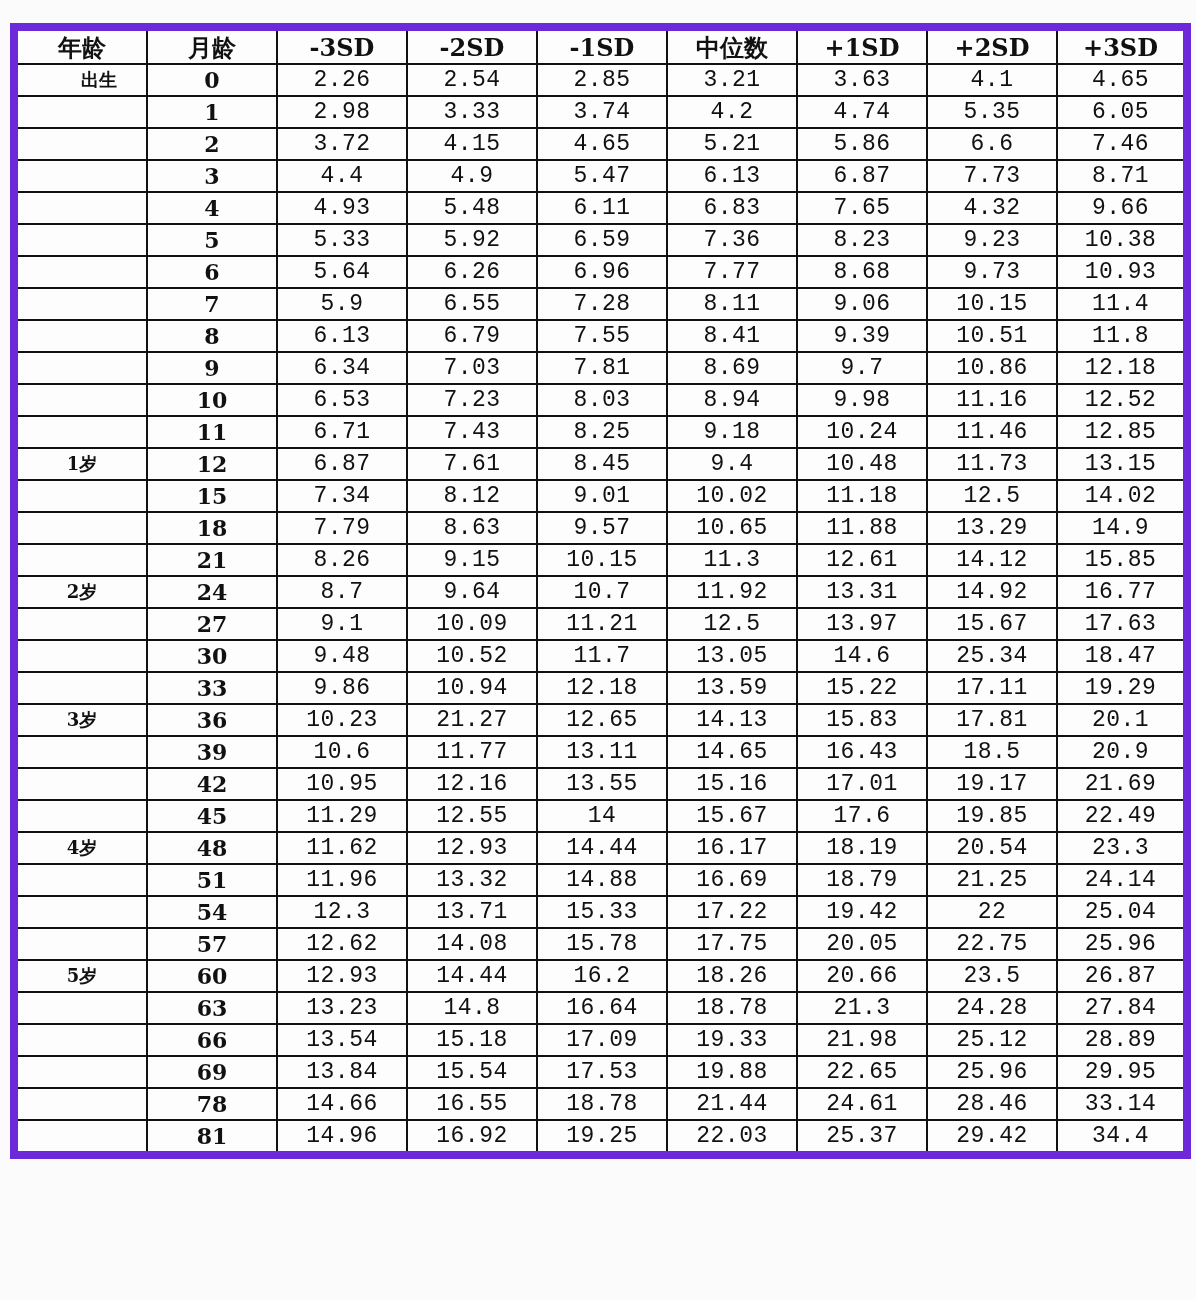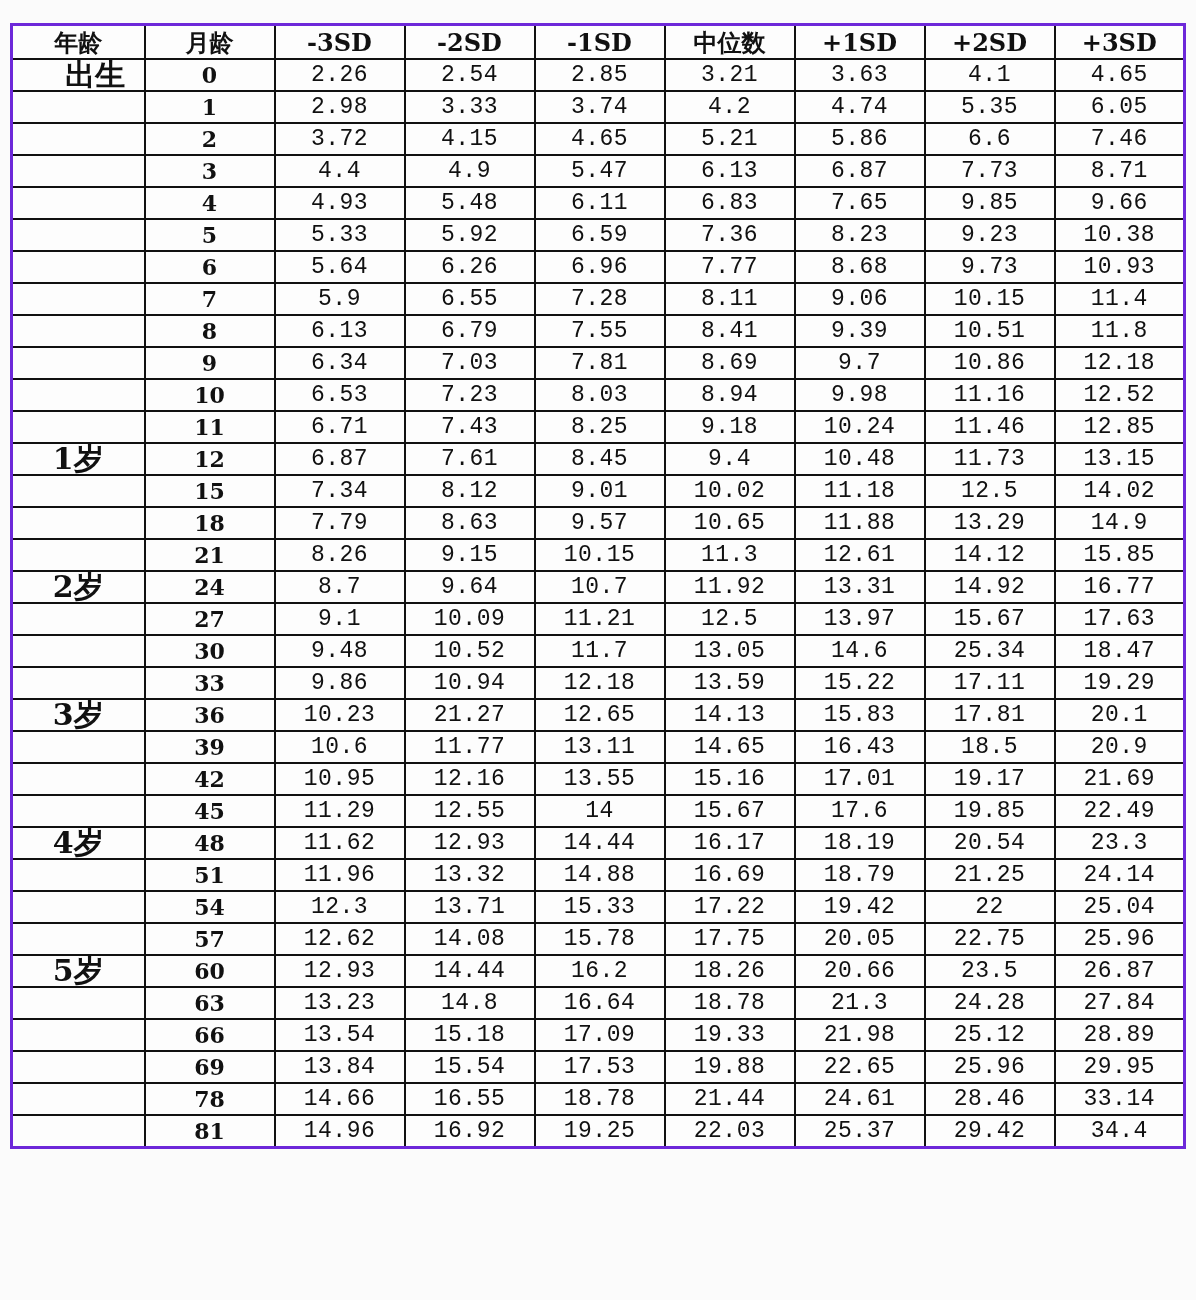--- a/index.html
+++ b/index.html
@@ -16,21 +16,21 @@
     .table-wrap {
       position: absolute;
       left: 10px;
       top: 23px;
       width: 1174px;
     }
     table.growth {
       border-collapse: collapse;
       width: 1174px;
       table-layout: fixed;
-      border: 3px solid #6d28d9;
+      border: 8px solid #6d28d9;
       background: #fdfdfd;
     }
     table.growth col.c-year { width: 133px; }
     table.growth col.c-month { width: 130px; }
     table.growth col.c-val { width: 130px; }
     table.growth th, table.growth td {
       border: 2px solid #111;
       height: 30px;
       padding: 0;
       text-align: center;
@@ -43,21 +43,21 @@
     table.growth th {
       height: 32px;
       font-family: "DejaVu Serif", "Liberation Serif", serif;
       font-weight: bold;
       font-size: 24px;
       letter-spacing: 0px;
     }
     td.year-cell {
       font-family: "DejaVu Serif", "Liberation Serif", serif;
       font-weight: bold;
-      font-size: 30px;
+      font-size: 18px;
       text-align: left;
       padding-left: 40px;
       border-top: none;
       border-bottom: none;
     }
     td.year-cell.first-year {
       padding-left: 34px;
     }
     td.month-cell {
       font-family: "DejaVu Serif", "Liberation Serif", serif;
@@ -161,21 +161,21 @@
           <td class="val-cell">8.71</td>
         </tr>
         <tr>
           <td class="year-cell"></td>
           <td class="month-cell">4</td>
           <td class="val-cell">4.93</td>
           <td class="val-cell">5.48</td>
           <td class="val-cell">6.11</td>
           <td class="val-cell">6.83</td>
           <td class="val-cell">7.65</td>
-          <td class="val-cell">9.85</td>
+          <td class="val-cell">4.32</td>
           <td class="val-cell">9.66</td>
         </tr>
         <tr>
           <td class="year-cell"></td>
           <td class="month-cell">5</td>
           <td class="val-cell">5.33</td>
           <td class="val-cell">5.92</td>
           <td class="val-cell">6.59</td>
           <td class="val-cell">7.36</td>
           <td class="val-cell">8.23</td>

